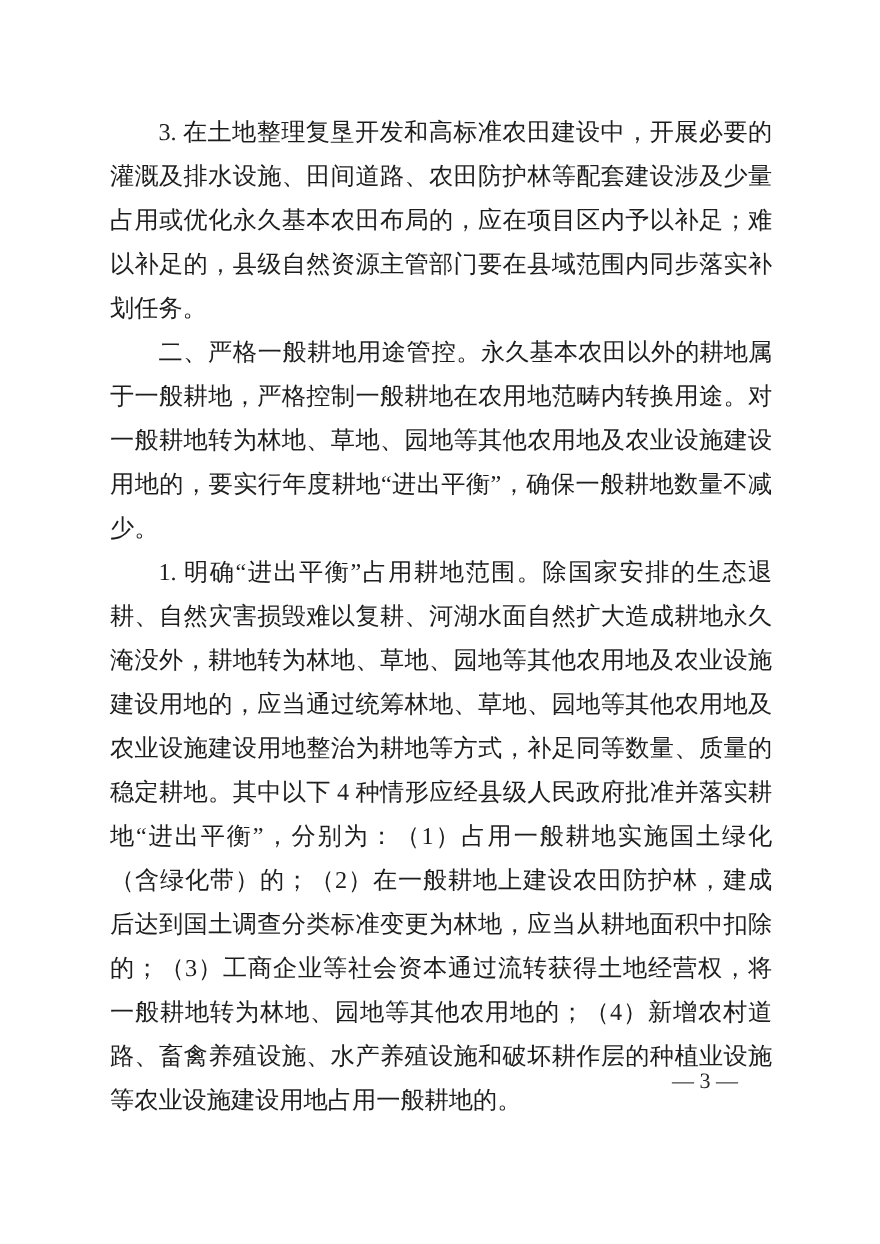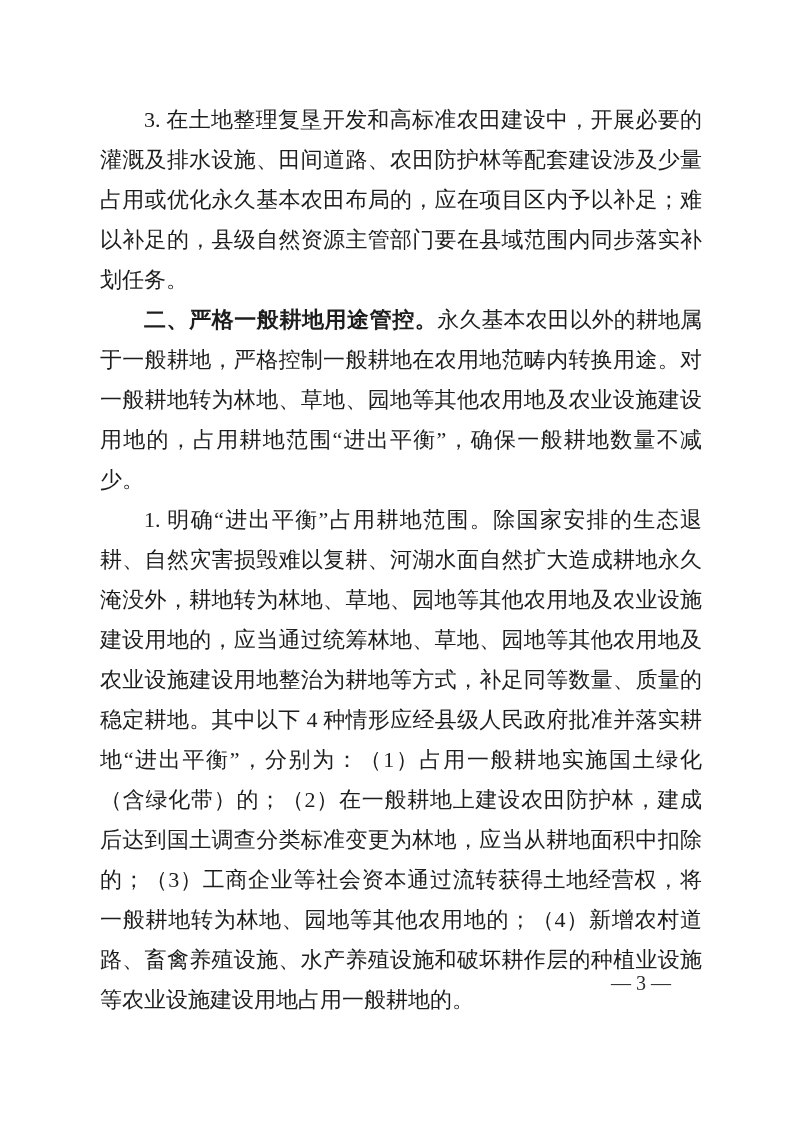--- a/index.html
+++ b/index.html
@@ -28,21 +28,21 @@
   }
   .para {
     margin: 0;
     padding: 0;
     text-indent: 2em;
   }
   .seg {
     
   }
   .seg-bold {
-    font-weight: 700;
+    font-weight: 400;
     font-family: "Liberation Sans", "DejaVu Sans", sans-serif;
     letter-spacing: 0.5px;
   }
   .footer {
     position: absolute;
     top: 968px;
     left: 556px;
     width: 170px;
     text-align: center;
     font-size: 20px;
@@ -52,20 +52,20 @@
   }
 </style>
 </head>
 <body>
 
 <div class="page">
   <div class="content">
 
     <p class="para"><span class="seg">3. 在土地整理复垦开发和高标准农田建设中，开展必要的灌溉及排水设施、田间道路、农田防护林等配套建设涉及少量占用或优化永久基本农田布局的，应在项目区内予以补足；难以补足的，县级自然资源主管部门要在县域范围内同步落实补划任务。</span></p>
 
-    <p class="para"><span class="seg seg-bold">二、严格一般耕地用途管控。</span><span class="seg">永久基本农田以外的耕地属于一般耕地，严格控制一般耕地在农用地范畴内转换用途。对一般耕地转为林地、草地、园地等其他农用地及农业设施建设用地的，占用耕地范围“进出平衡”，确保一般耕地数量不减少。</span></p>
+    <p class="para"><span class="seg seg-bold">二、严格一般耕地用途管控。</span><span class="seg">永久基本农田以外的耕地属于一般耕地，严格控制一般耕地在农用地范畴内转换用途。对一般耕地转为林地、草地、园地等其他农用地及农业设施建设用地的，要实行年度耕地“进出平衡”，确保一般耕地数量不减少。</span></p>
 
     <p class="para"><span class="seg">1. 明确“进出平衡”占用耕地范围。除国家安排的生态退耕、自然灾害损毁难以复耕、河湖水面自然扩大造成耕地永久淹没外，耕地转为林地、草地、园地等其他农用地及农业设施建设用地的，应当通过统筹林地、草地、园地等其他农用地及农业设施建设用地整治为耕地等方式，补足同等数量、质量的稳定耕地。其中以下 4 种情形应经县级人民政府批准并落实耕地“进出平衡”，分别为：（1）占用一般耕地实施国土绿化（含绿化带）的；（2）在一般耕地上建设农田防护林，建成后达到国土调查分类标准变更为林地，应当从耕地面积中扣除的；（3）工商企业等社会资本通过流转获得土地经营权，将一般耕地转为林地、园地等其他农用地的；（4）新增农村道路、畜禽养殖设施、水产养殖设施和破坏耕作层的种植业设施等农业设施建设用地占用一般耕地的。</span></p>
 
   </div>
 
   <div class="footer">— 3 —</div>
 </div>
 
 </body></html>

